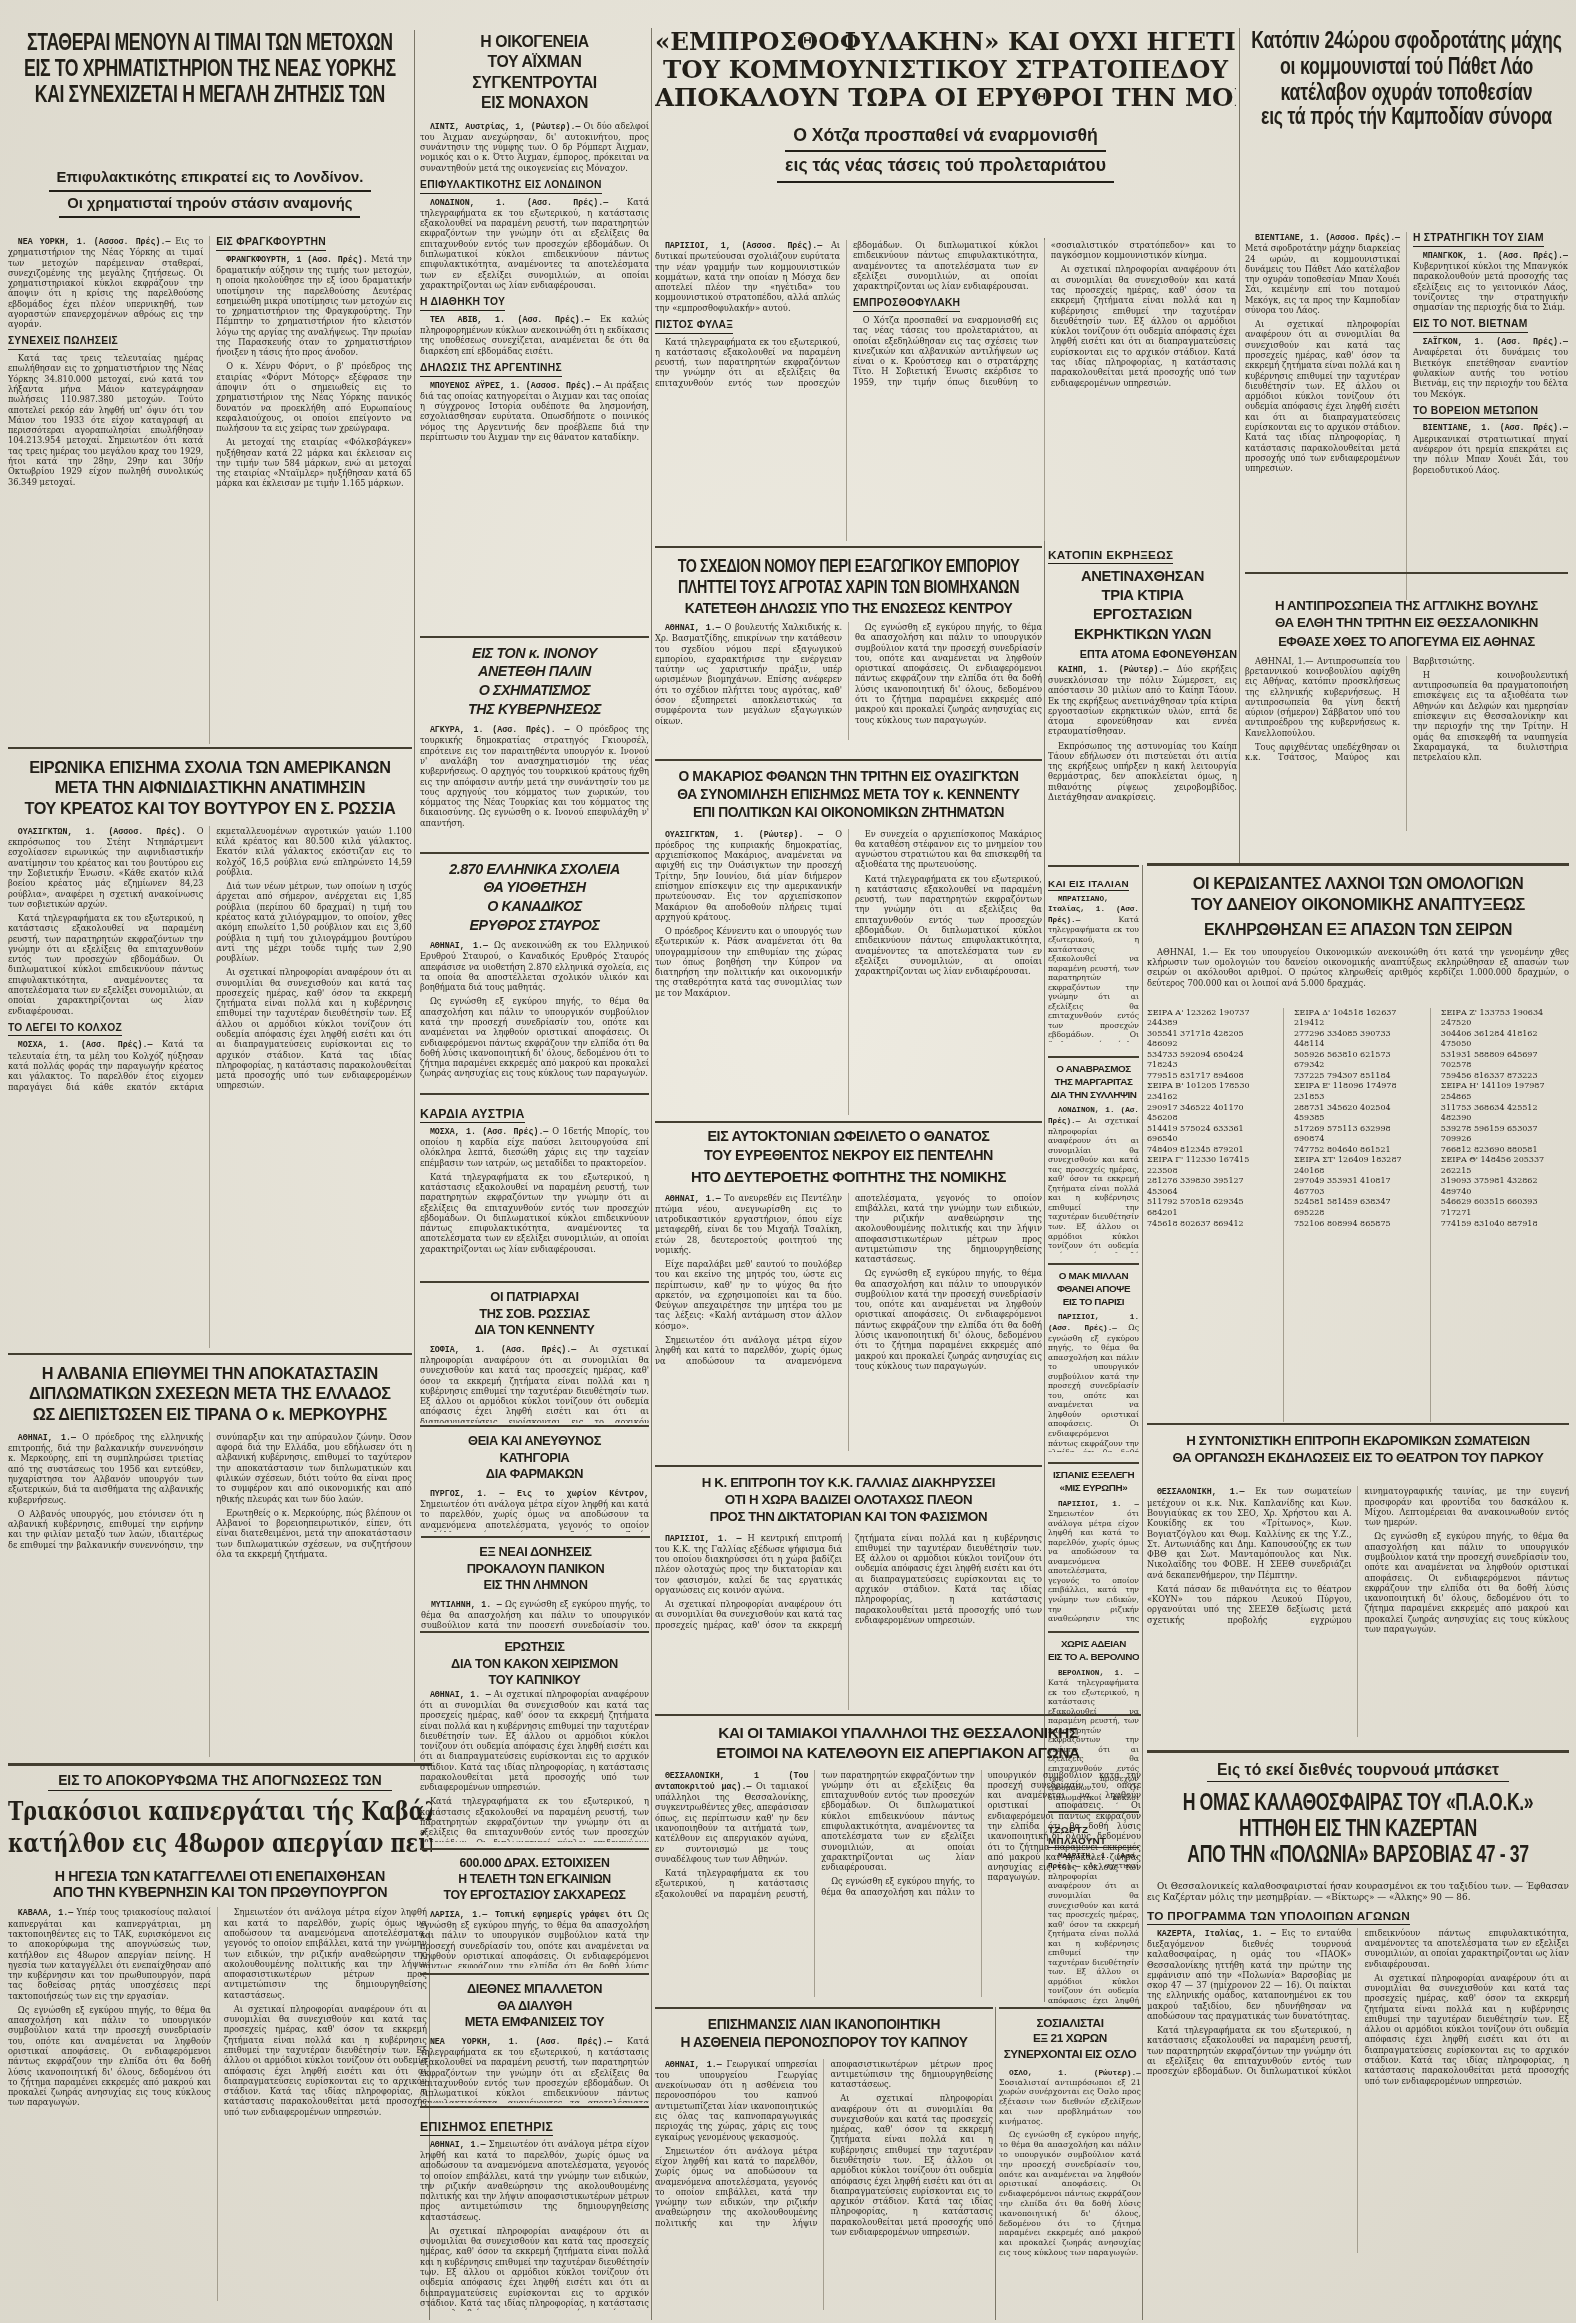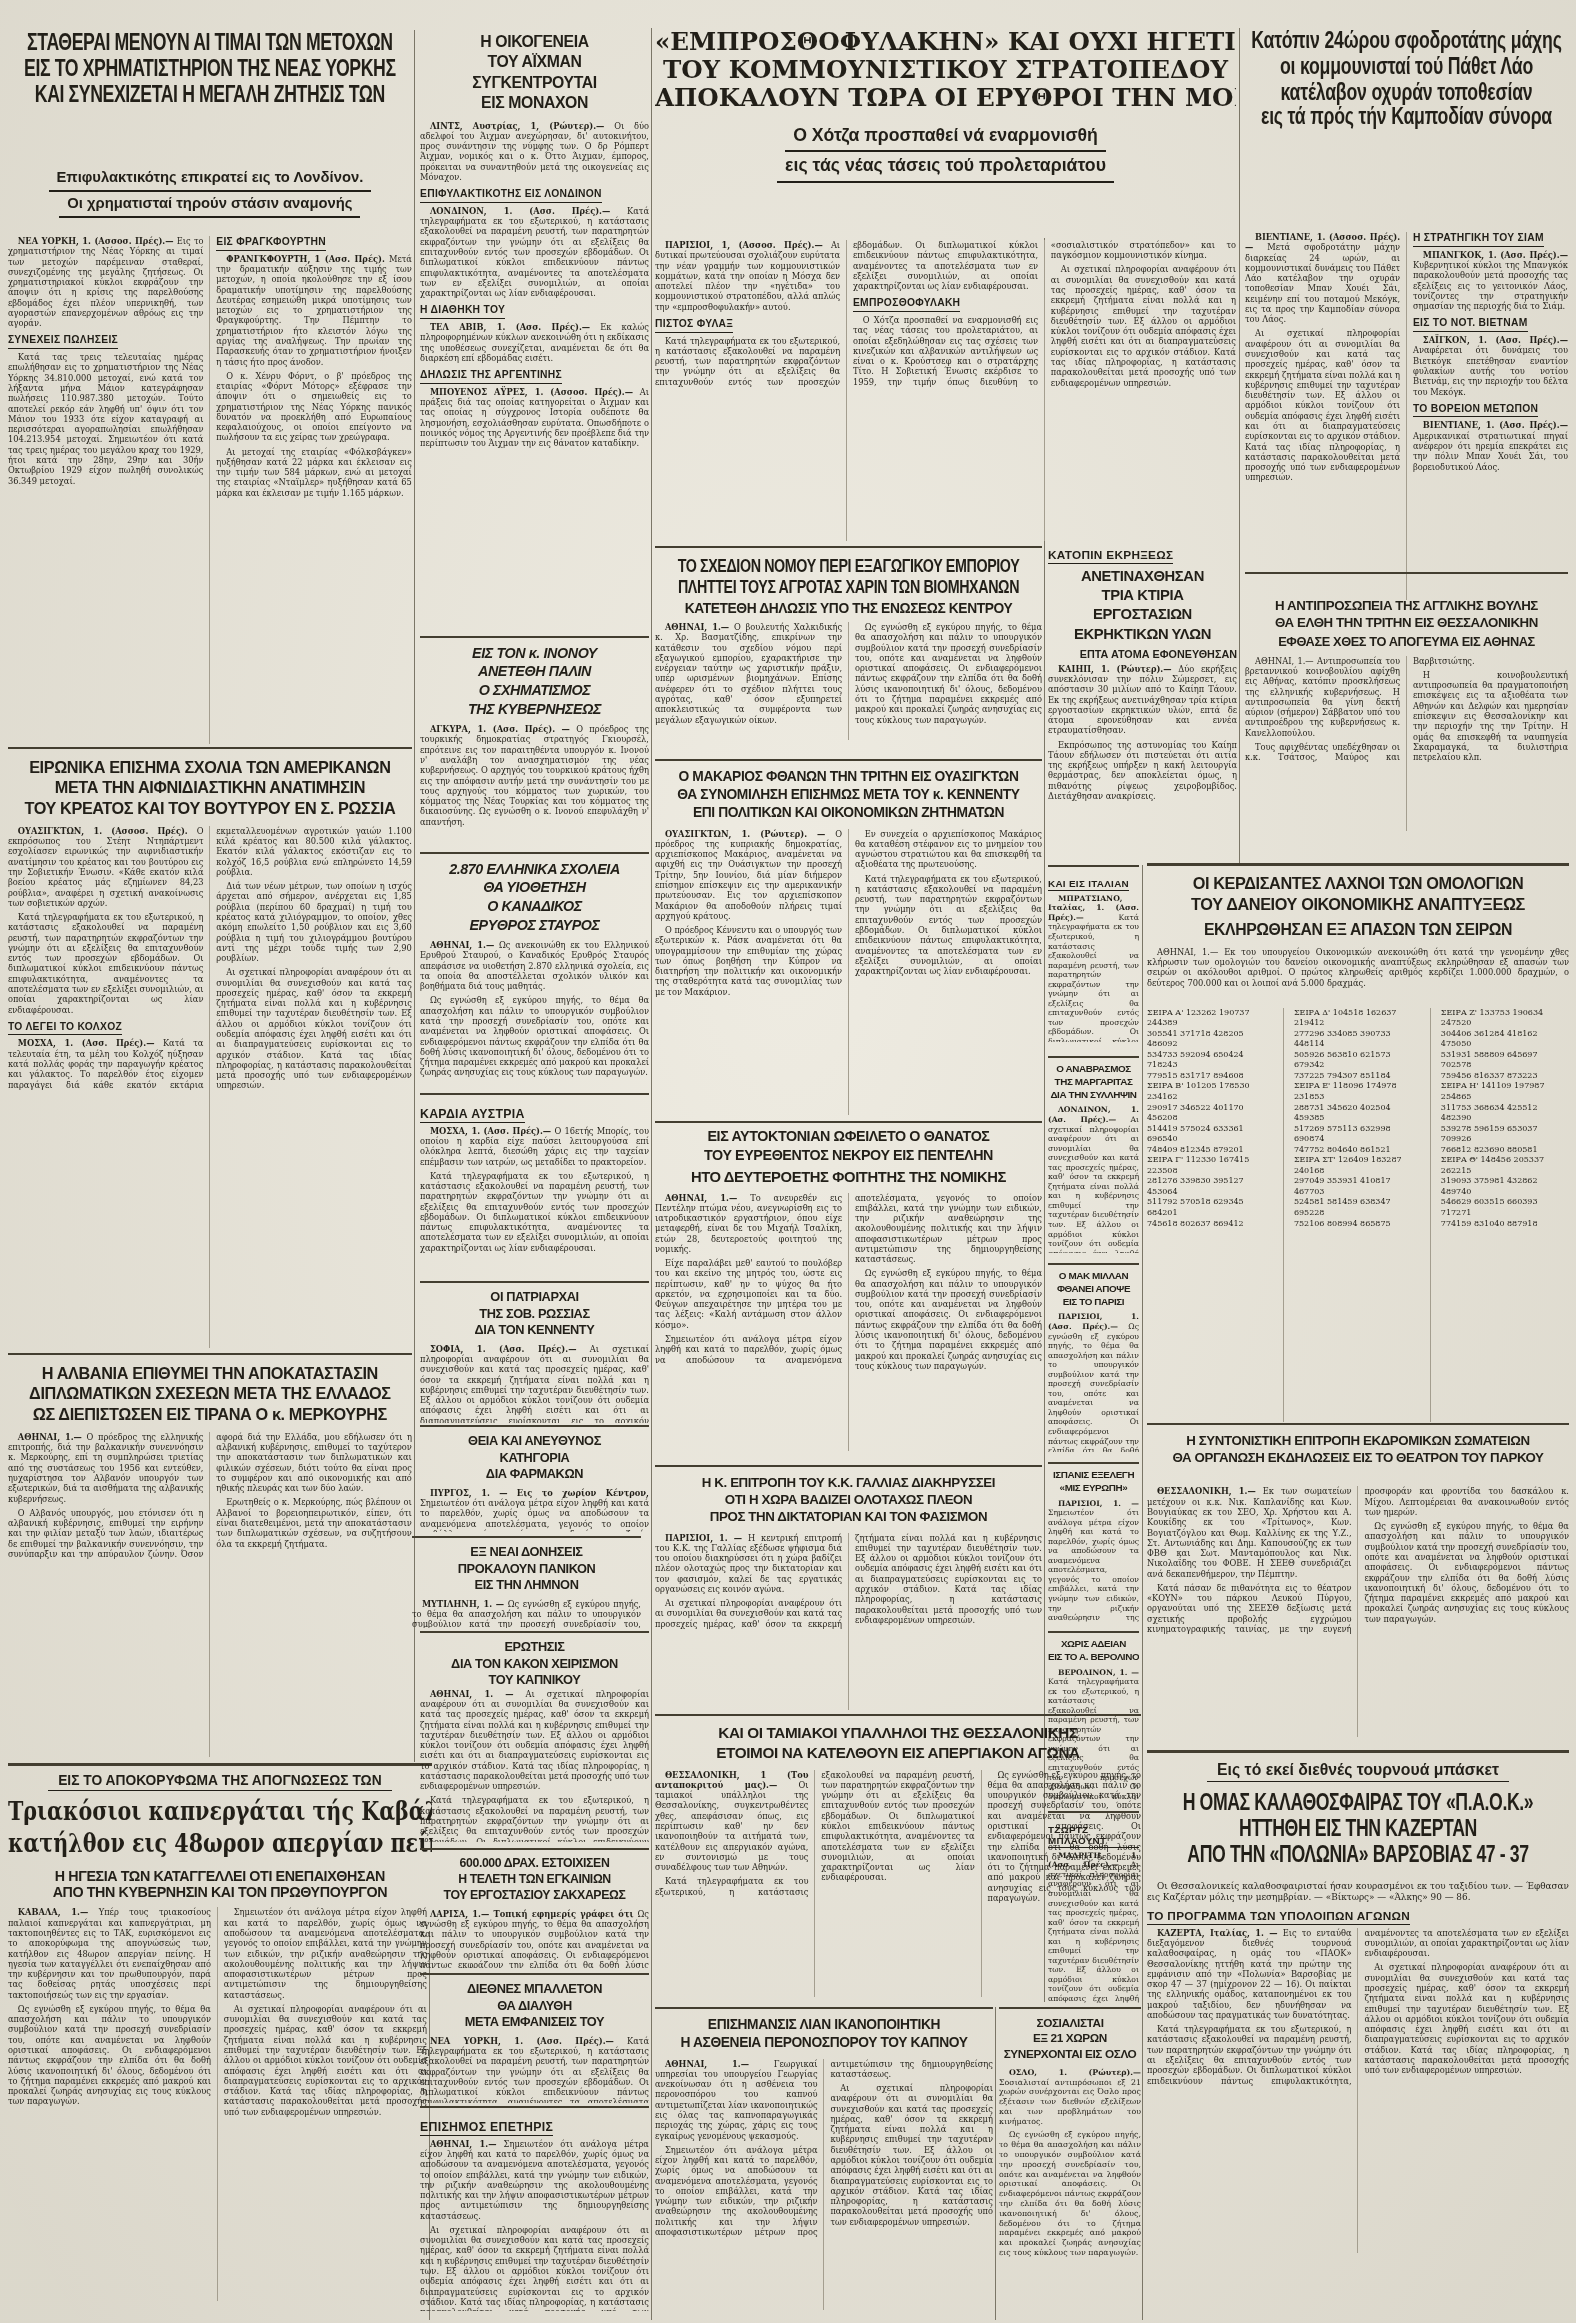--- a/index.html
+++ b/index.html
@@ -10,21 +10,21 @@
   .art{position:absolute;overflow:hidden;}
   .hl{font-family:"Liberation Sans",sans-serif;font-weight:700;text-align:center;line-height:1.12;
       letter-spacing:-0.4px;white-space:nowrap;}
   .hls{font-family:"DejaVu Serif",serif;font-weight:700;text-align:center;line-height:1.14;white-space:nowrap;}
   .tall{transform:scaleY(1.3);transform-origin:top center;}
   .deck{font-family:"Liberation Sans",sans-serif;font-weight:700;text-align:center;line-height:1.5;}
   .deck .u{display:inline-block;border-bottom:2px solid var(--ink);padding:0 7.9px 2px;}
   .bd{font-size:8.3px;line-height:1.24;text-align:justify;column-gap:12.8px;column-rule:1px solid #a49e8f;}
   .c2{column-count:2}.c3{column-count:3}
   .bd p{margin:0 0 3.9px;text-indent:9.9px;}
-  .dl{font-weight:700;}
+  .dl{font-weight:700;font-family:Liberation Mono, monospace;}
   .sub{font-family:"Liberation Sans",sans-serif;font-weight:700;font-size:10.3px;
        margin:5.9px 0 3px;letter-spacing:0.3px;column-span:none;}
   .sub span{display:inline-block;border-bottom:1px solid var(--ink);padding-bottom:1px;}
   .kick{font-family:"Liberation Sans",sans-serif;font-weight:700;text-align:center;}
   .kick span{display:inline-block;border-bottom:1.5px solid var(--ink);padding:0 9.9px 2px;}
   .rt{border-top:2px solid var(--rule);}
   .rt3{border-top:3px solid var(--rule);}
   .vr{position:absolute;width:1px;background:#7b7667;}
   .nums{font-size:8px;line-height:1.32;white-space:pre-line;text-align:left;}
   .subR{font-family:"Liberation Sans",sans-serif;font-weight:700;font-size:10.8px;text-align:right;margin:3.9px 0;}
@@ -176,21 +176,21 @@
     <div class="hl" style="font-size:12.8px;line-height:1.3">
       <div>ΘΕΙΑ ΚΑΙ ΑΝΕΥΘΥΝΟΣ</div>
       <div>ΚΑΤΗΓΟΡΙΑ</div>
       <div>ΔΙΑ ΦΑΡΜΑΚΩΝ</div>
     </div>
     <div class="bd" style="margin-top:4.9px;height:44px;overflow:hidden">
       <p><span class="dl">ΠΥΡΓΟΣ, 1. — Εις το χωρίον Κέντρον,</span> <span>Σημειωτέον ότι ανάλογα μέτρα είχον ληφθή και κατά το παρελθόν, χωρίς όμως να αποδώσουν τα αναμενόμενα αποτελέσματα, γεγονός το οποίον επιβάλλει, κατά την γνώμην των ειδικών, την ριζικήν αναθεώρησιν της ακολουθουμένης πολιτικής και την λήψιν αποφασιστικωτέρων μέτρων προς αντιμετώπισιν της δημιουργηθείσης καταστάσεως.</span></p>
     </div>
   </div>
 
-  <div class="art rt" style="left:412px;top:1536px;width:229px;height:94px;padding-top:5.9px">
+  <div class="art rt" style="left:421px;top:1536px;width:229px;height:94px;padding-top:5.9px">
     <div class="hl" style="font-size:12.8px;line-height:1.3">
       <div>ΕΞ ΝΕΑΙ ΔΟΝΗΣΕΙΣ</div>
       <div>ΠΡΟΚΑΛΟΥΝ ΠΑΝΙΚΟΝ</div>
       <div>ΕΙΣ ΤΗΝ ΛΗΜΝΟΝ</div>
     </div>
     <div class="bd" style="margin-top:4.9px;height:29.6px;overflow:hidden">
       <p><span class="dl">ΜΥΤΙΛΗΝΗ, 1. —</span> <span>Ως εγνώσθη εξ εγκύρου πηγής, το θέμα θα απασχολήση και πάλιν το υπουργικόν συμβούλιον κατά την προσεχή συνεδρίασίν του, οπότε και αναμένεται να ληφθούν οριστικαί αποφάσεις. Οι ενδιαφερόμενοι πάντως εκφράζουν την ελπίδα ότι θα δοθή λύσις ικανοποιητική δι' όλους, δεδομένου ότι το ζήτημα παραμένει εκκρεμές από μακρού και προκαλεί ζωηράς ανησυχίας εις τους κύκλους των παραγωγών.</span></p>
     </div>
   </div>
 

